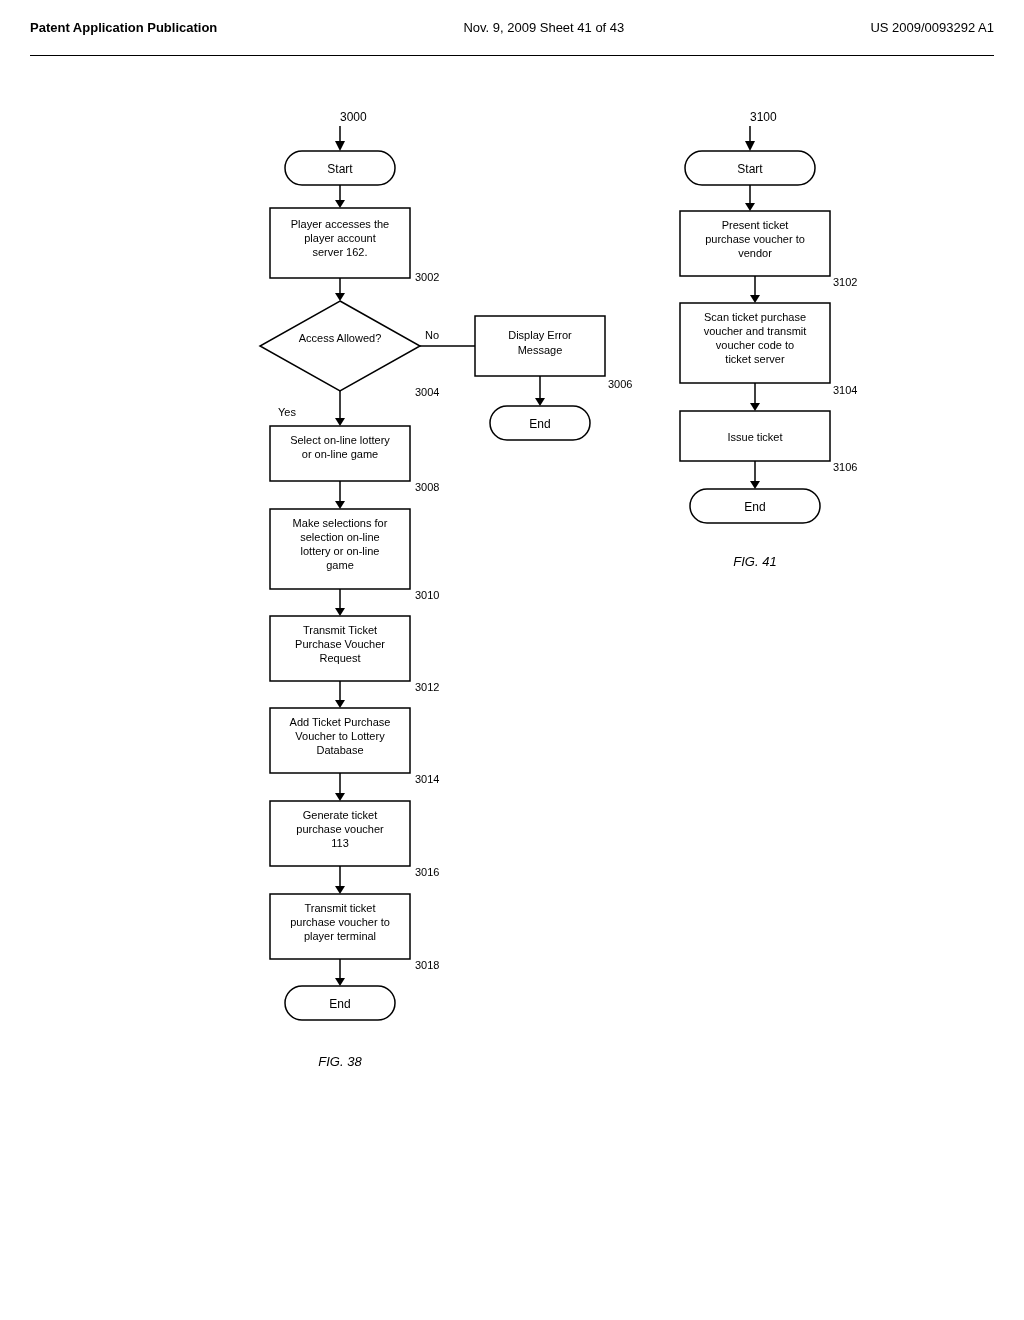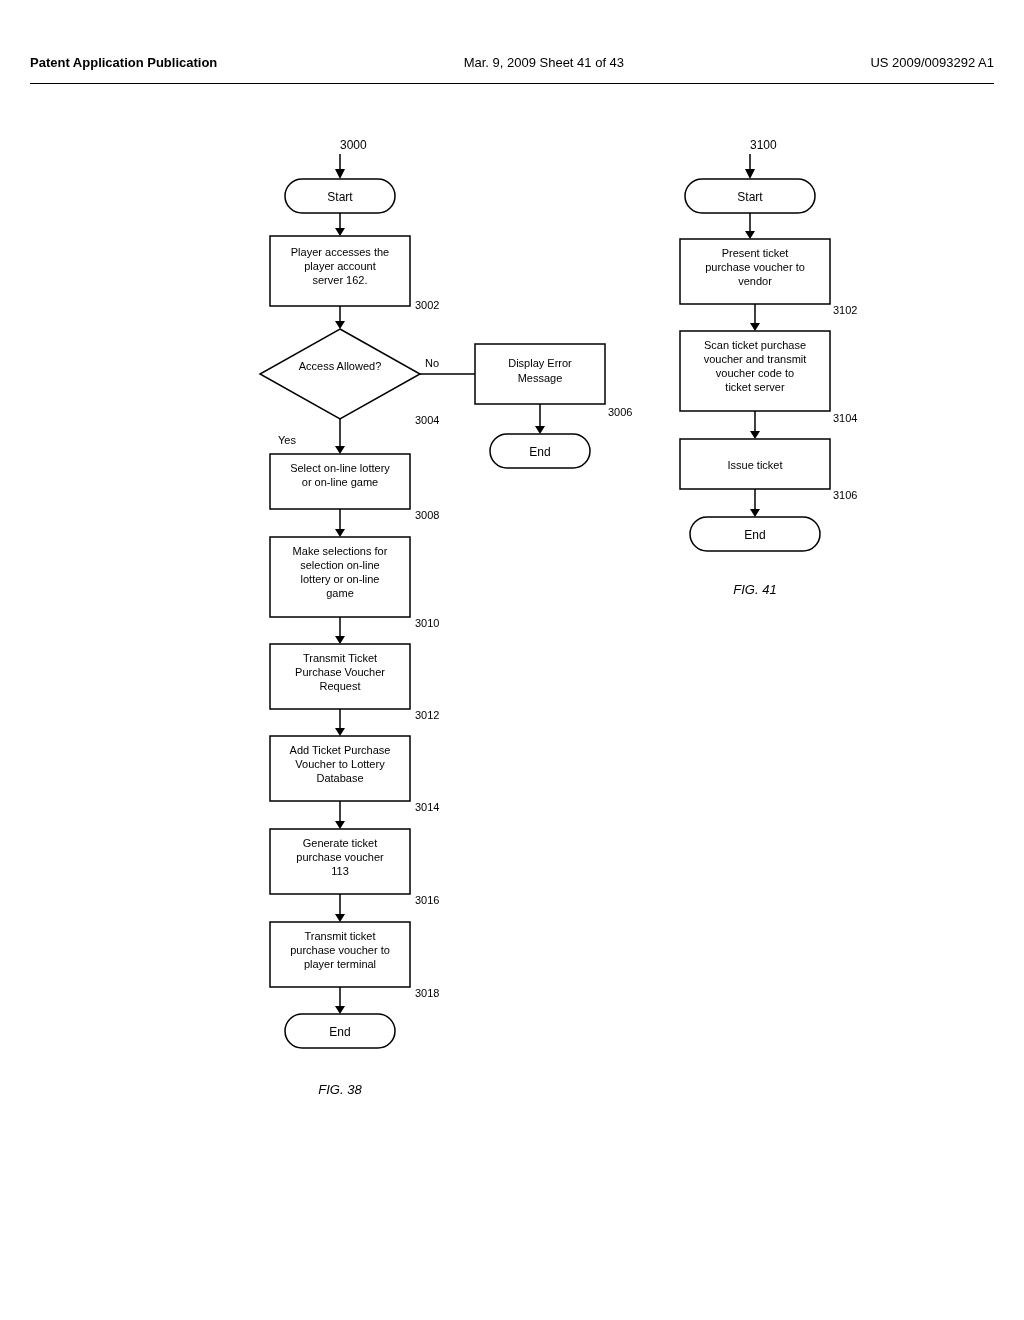--- a/index.html
+++ b/index.html
@@ -15,23 +15,22 @@
       width: 1024px;
       min-height: 1320px;
       padding: 20px 30px;
       position: relative;
     }
     .header {
       display: flex;
       justify-content: space-between;
       align-items: center;
       border-bottom: 1px solid #000;
-      padding-bottom: 13px;
+      padding-bottom: 20px;
       margin-bottom: 20px;
-      margin-top: 35px;
     }
     .header-left {
       font-size: 13px;
       font-weight: bold;
     }
     .header-center {
       font-size: 13px;
     }
     .header-right {
       font-size: 13px;
@@ -43,21 +42,21 @@
       display: block;
     }
   </style>
 </head>
 <body>
 
 <div class="page">
 
   <div class="header">
     <div class="header-left">Patent Application Publication</div>
-    <div class="header-center">Mar. 9, 2009   Sheet 41 of 43</div>
+    <div class="header-center">Nov. 9, 2009   Sheet 41 of 43</div>
     <div class="header-right">US 2009/0093292 A1</div>
   </div>
 
   <svg class="flowchart" width="960" height="1220" viewBox="0 0 960 1220">
 
     <text x="310" y="45" font-size="12" font-family="Arial">3000</text>
 
     <line x1="310" y1="50" x2="310" y2="68" stroke="#000" stroke-width="1.5"></line>
     <polygon points="305,65 315,65 310,75" fill="#000"></polygon>
 

